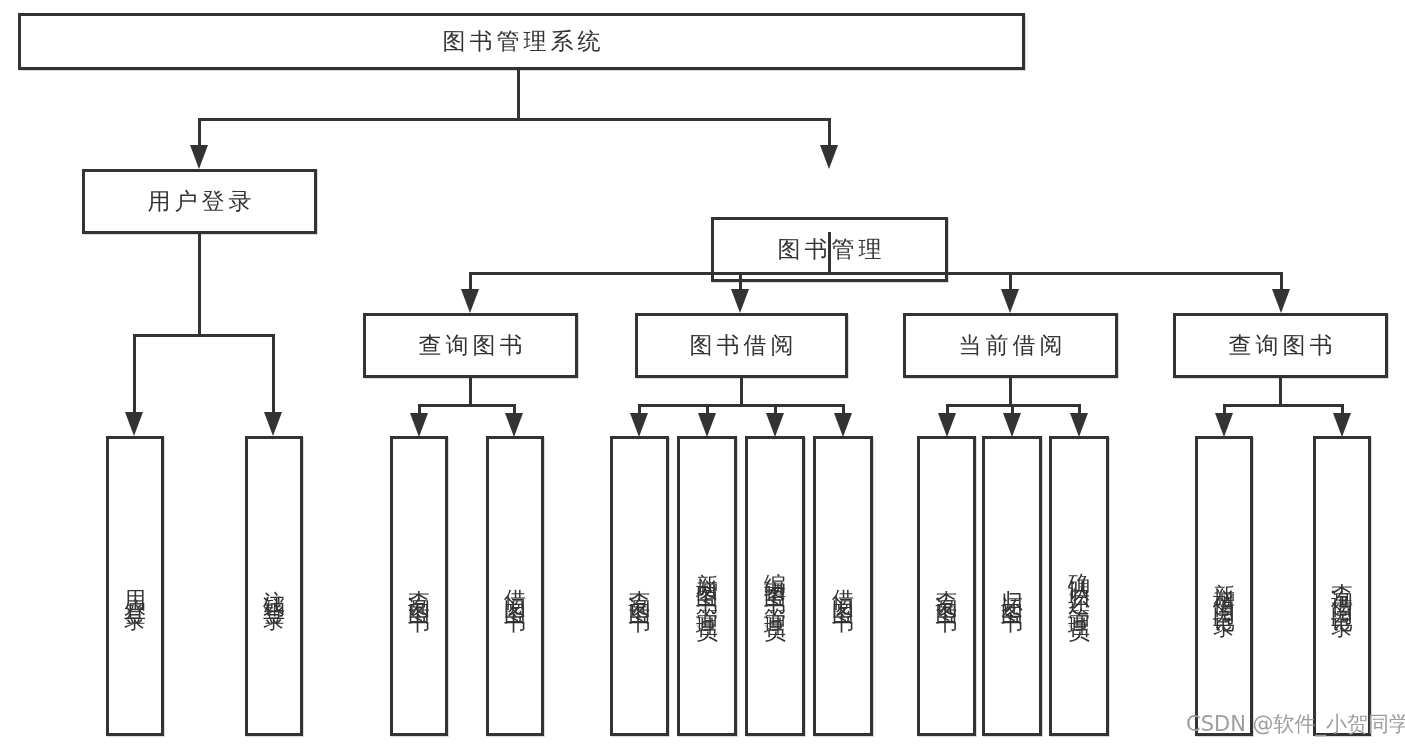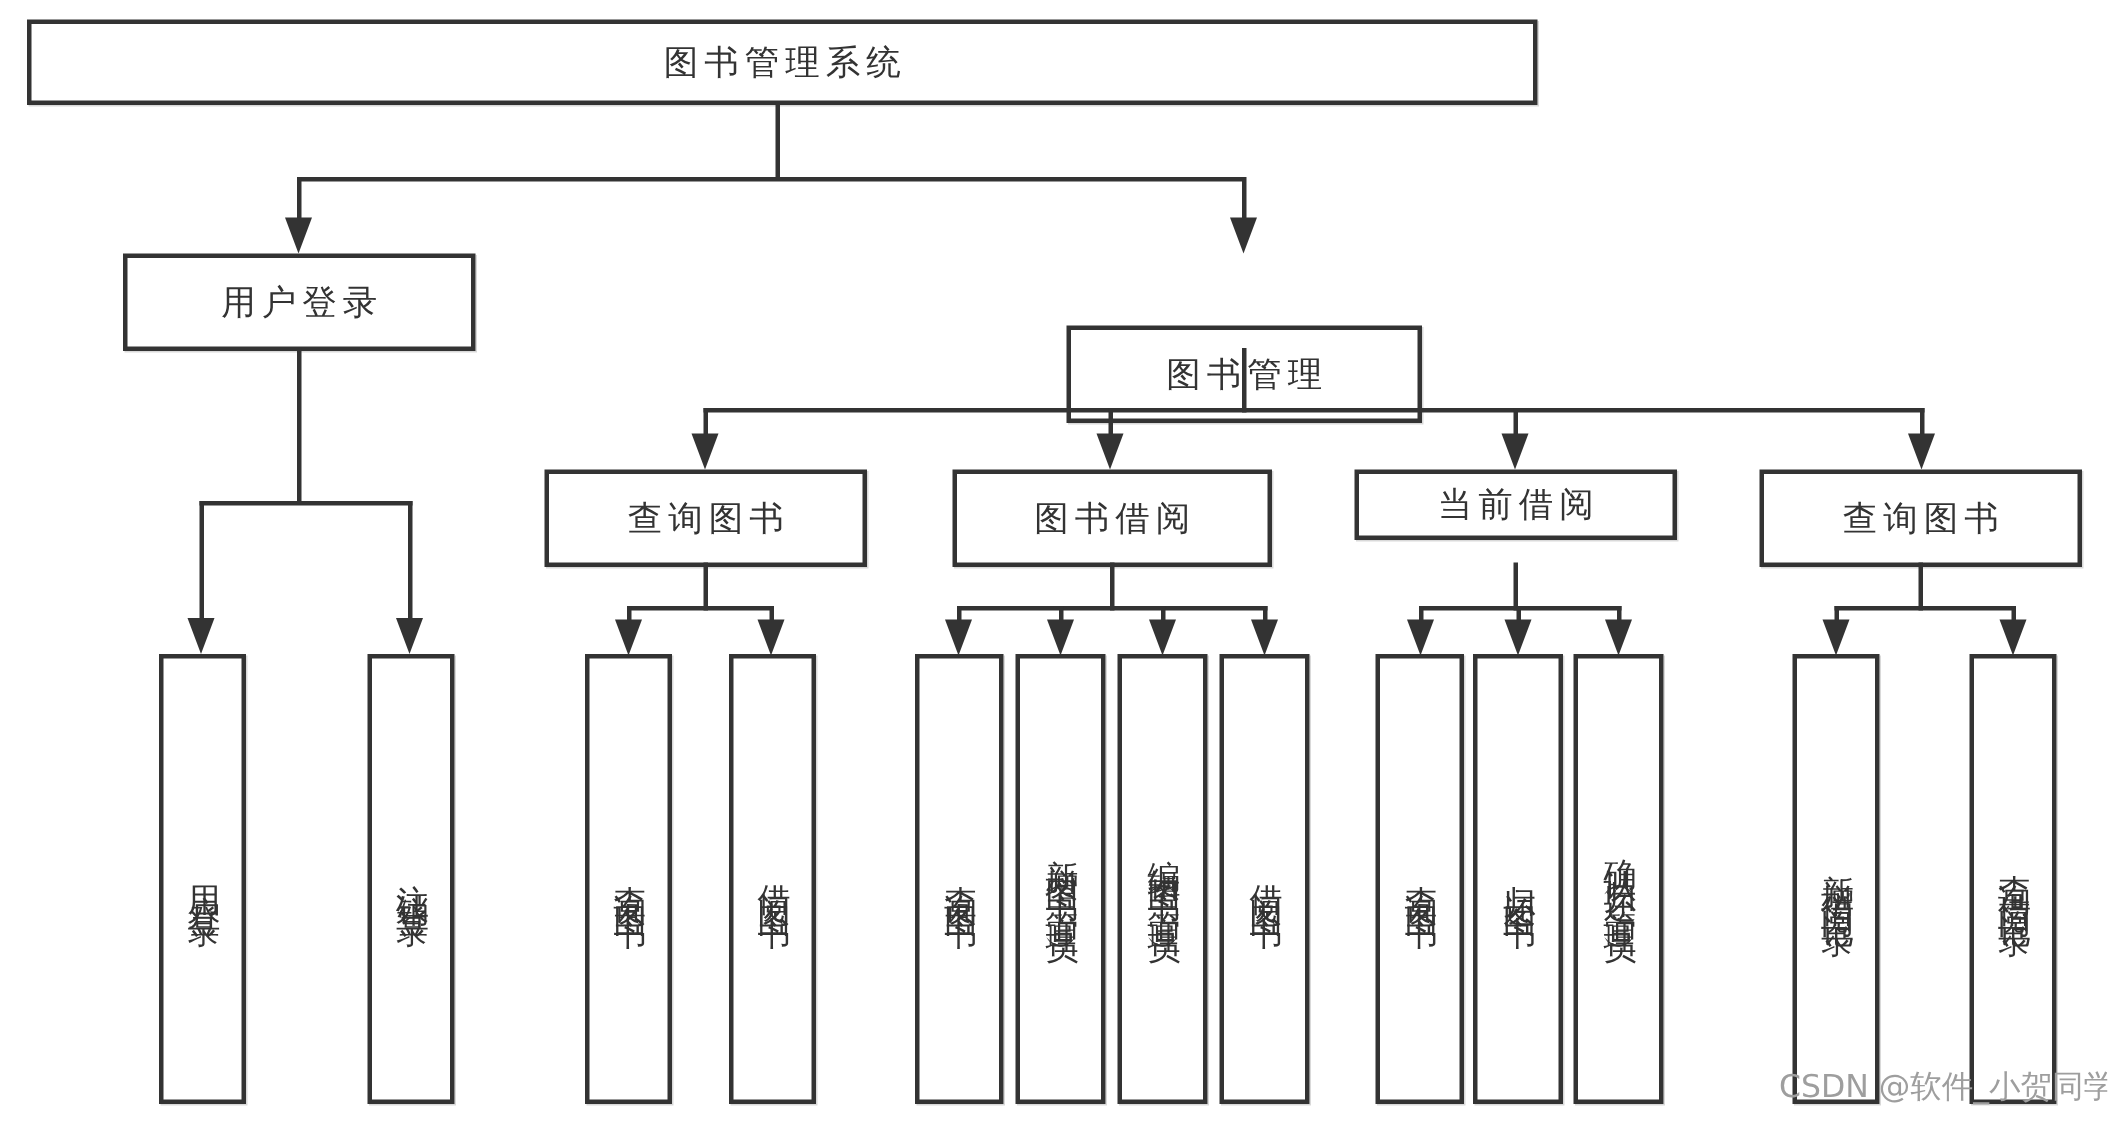--- a/index.html
+++ b/index.html
@@ -106,21 +106,21 @@
   <div class="arrowhead" style="left:1001px; top:289px;"></div>
   <div class="vline" style="left:1280px; top:272px; height:18px;"></div>
   <div class="arrowhead" style="left:1272px; top:289px;"></div>
 
   <div class="node hnode" style="left:363px; top:313px; width:215px; height:65px;">
     <span class="lbl">查询图书</span>
   </div>
   <div class="node hnode" style="left:635px; top:313px; width:213px; height:65px;">
     <span class="lbl">图书借阅</span>
   </div>
-  <div class="node hnode" style="left:903px; top:313px; width:215px; height:47px;">
+  <div class="node hnode" style="left:903px; top:313px; width:215px; height:65px;">
     <span class="lbl">当前借阅</span>
   </div>
   <div class="node hnode" style="left:1173px; top:313px; width:215px; height:65px;">
     <span class="lbl">查询图书</span>
   </div>
 
   <div class="vline" style="left:469px; top:375px; height:32px;"></div>
   <div class="hline" style="left:418px; top:404px; width:98px;"></div>
   <div class="vline" style="left:418px; top:404px; height:10px;"></div>
   <div class="arrowhead" style="left:410px; top:413px;"></div>

